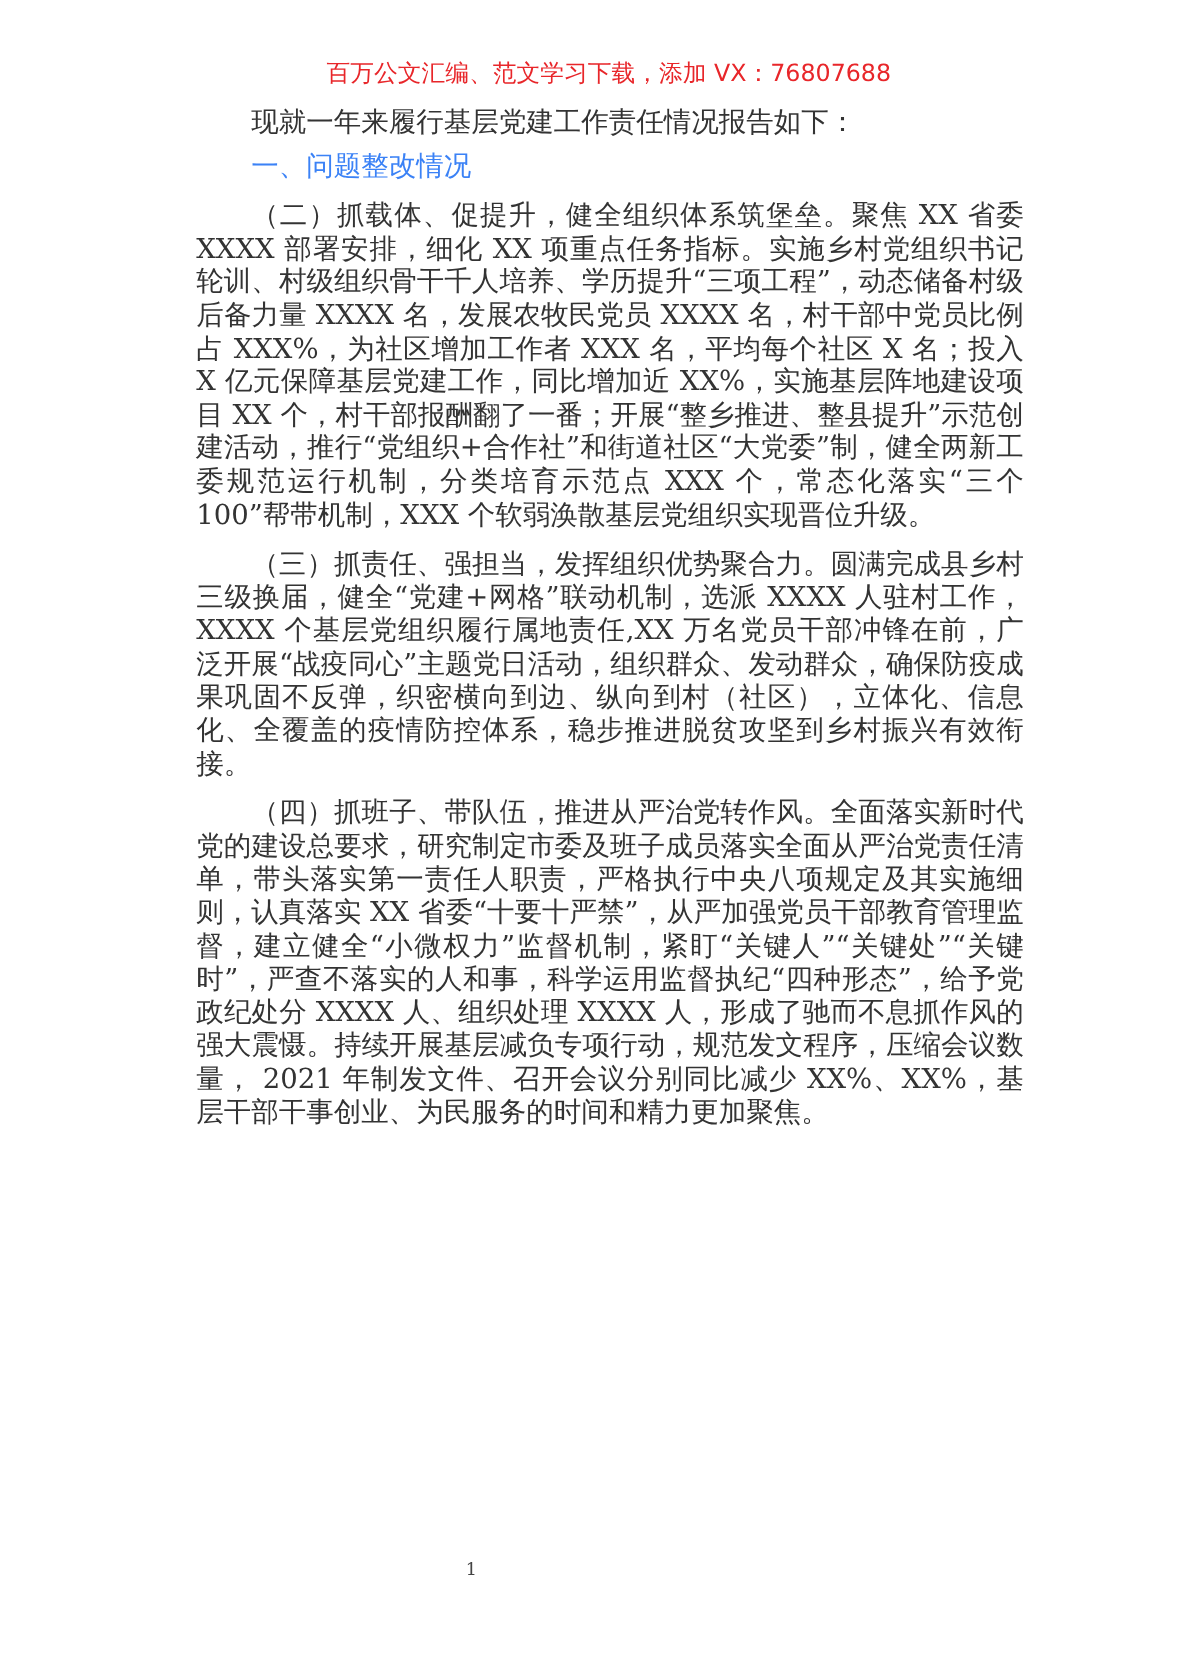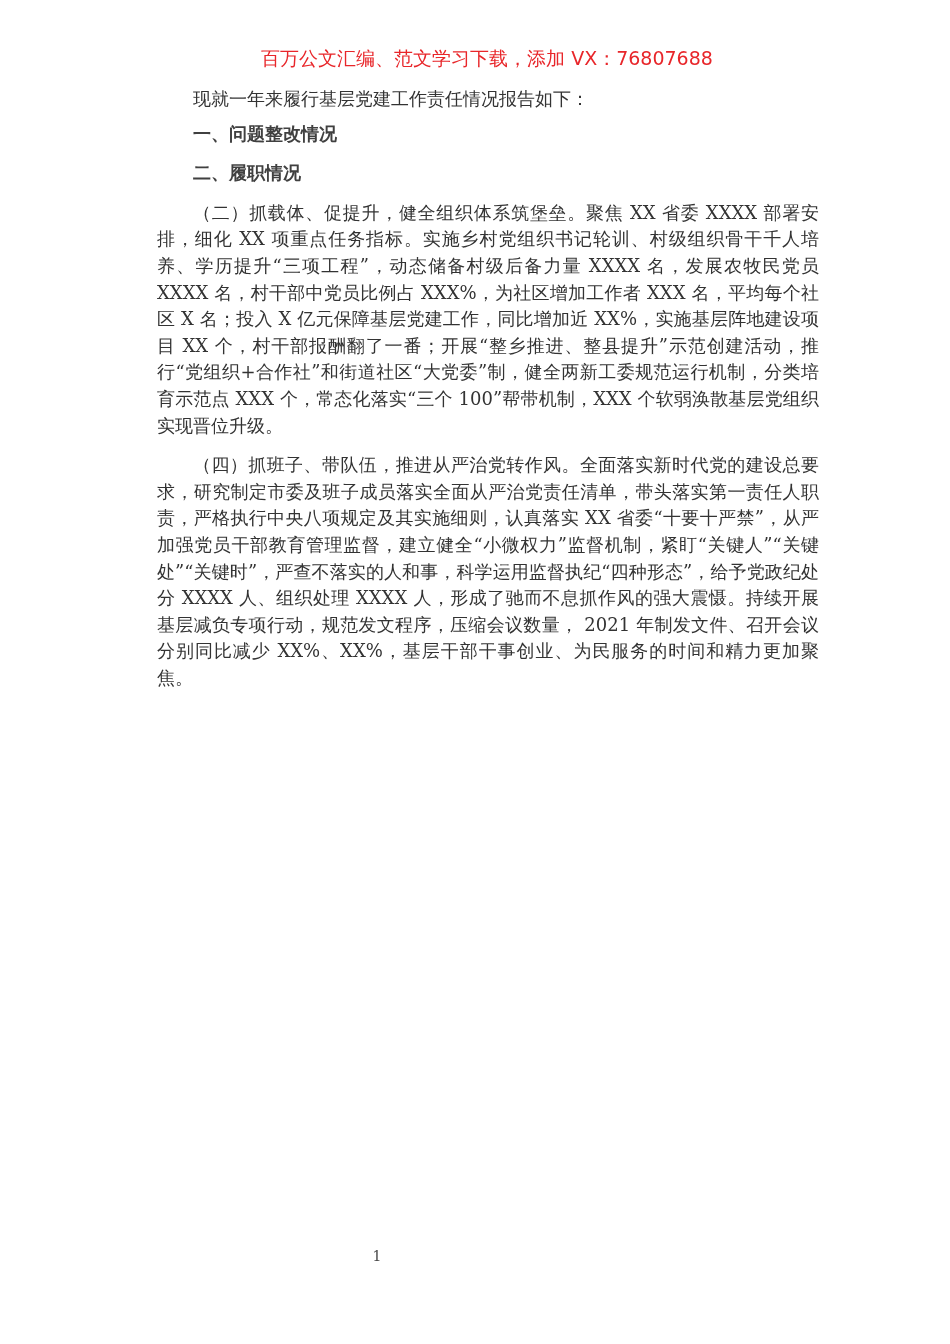--- a/index.html
+++ b/index.html
@@ -6,39 +6,39 @@
     body { width: 950px; height: 1344px; position: relative; overflow: hidden; }
     .page { position: absolute; left: 12px; top: 0; width: 950px; height: 1344px; background: #fff; padding-left: 40px; }
     .header {
       position: absolute; left: 0; width: 950px; top: 46px; text-align: center;
       font-family: "DejaVu Sans", "Liberation Sans", sans-serif;
       font-size: 19px; color: #e8262a; letter-spacing: 0px;
     }
     .body-text {
       position: absolute; left: 145px; width: 662px; top: 86px;
       font-family: "DejaVu Serif", "Liberation Serif", serif;
-      font-size: 18px; line-height: 26.6px; color: #333;
+      font-size: 22px; line-height: 26.6px; color: #333;
       text-align: justify; text-justify: inter-character;
     }
     .body-text p { margin: 0; text-indent: 2em; }
-    .body-text p.h { font-family: "DejaVu Sans", "Liberation Sans", sans-serif; font-weight: bold; color: #404040; margin-top: 8px; margin-bottom: 9px; }
+    .body-text p.h { font-family: "DejaVu Sans", "Liberation Sans", sans-serif; font-weight: normal; color: #3b82f6; margin-top: 8px; margin-bottom: 9px; }
     .body-text p.gap { margin-top: 13px; }
     .footer {
       position: absolute; left: 0; width: 730px; top: 1248px; text-align: center;
       font-family: "DejaVu Serif", "Liberation Serif", serif; font-size: 14px; color: #444;
     }
   </style>
 </head>
 <body>
 
 <div class="page">
   <div class="header">百万公文汇编、范文学习下载，添加 VX：76807688</div>
 
   <div class="body-text">
     <p>现就一年来履行基层党建工作责任情况报告如下：</p>
     <p class="h">一、问题整改情况</p>
-    <p class="h gap">二、履职情况</p>
     <p class="gap">（二）抓载体、促提升，健全组织体系筑堡垒。聚焦 XX 省委 XXXX 部署安排，细化 XX 项重点任务指标。实施乡村党组织书记轮训、村级组织骨干千人培养、学历提升“三项工程”，动态储备村级后备力量 XXXX 名，发展农牧民党员 XXXX 名，村干部中党员比例占 XXX%，为社区增加工作者 XXX 名，平均每个社区 X 名；投入 X 亿元保障基层党建工作，同比增加近 XX%，实施基层阵地建设项目 XX 个，村干部报酬翻了一番；开展“整乡推进、整县提升”示范创建活动，推行“党组织+合作社”和街道社区“大党委”制，健全两新工委规范运行机制，分类培育示范点 XXX 个，常态化落实“三个 100”帮带机制，XXX 个软弱涣散基层党组织实现晋位升级。</p>
+    <p class="gap">（三）抓责任、强担当，发挥组织优势聚合力。圆满完成县乡村三级换届，健全“党建+网格”联动机制，选派 XXXX 人驻村工作，XXXX 个基层党组织履行属地责任,XX 万名党员干部冲锋在前，广泛开展“战疫同心”主题党日活动，组织群众、发动群众，确保防疫成果巩固不反弹，织密横向到边、纵向到村（社区），立体化、信息化、全覆盖的疫情防控体系，稳步推进脱贫攻坚到乡村振兴有效衔接。</p>
     <p class="gap">（四）抓班子、带队伍，推进从严治党转作风。全面落实新时代党的建设总要求，研究制定市委及班子成员落实全面从严治党责任清单，带头落实第一责任人职责，严格执行中央八项规定及其实施细则，认真落实 XX 省委“十要十严禁”，从严加强党员干部教育管理监督，建立健全“小微权力”监督机制，紧盯“关键人”“关键处”“关键时”，严查不落实的人和事，科学运用监督执纪“四种形态”，给予党政纪处分 XXXX 人、组织处理 XXXX 人，形成了驰而不息抓作风的强大震慑。持续开展基层减负专项行动，规范发文程序，压缩会议数量， 2021 年制发文件、召开会议分别同比减少 XX%、XX%，基层干部干事创业、为民服务的时间和精力更加聚焦。</p>
   </div>
 
   <div class="footer">1</div>
 </div>
 
 </body></html>

